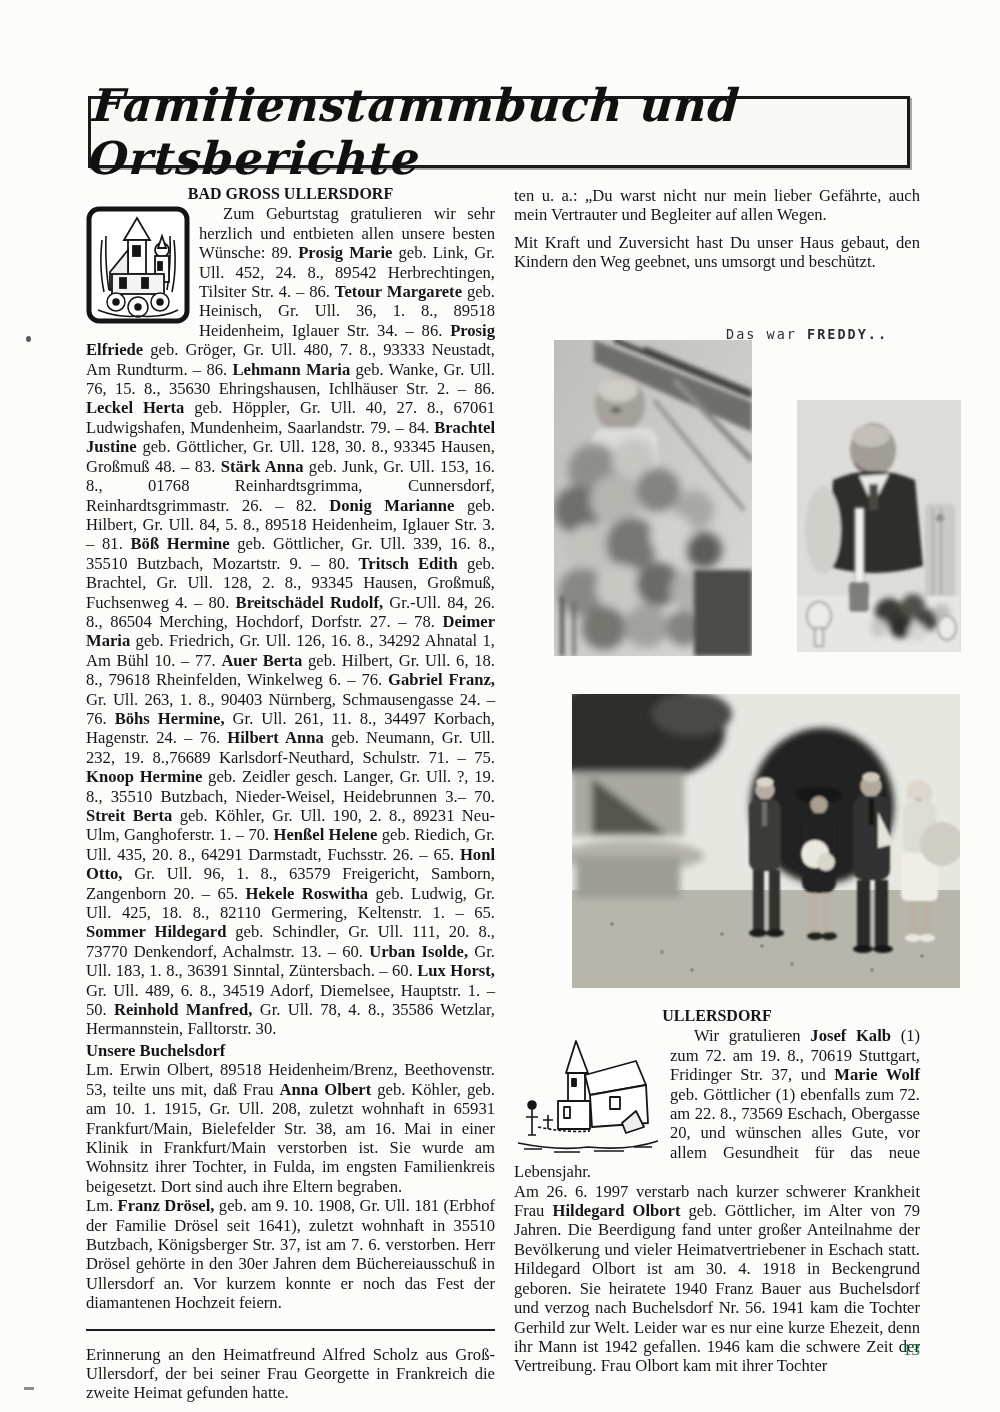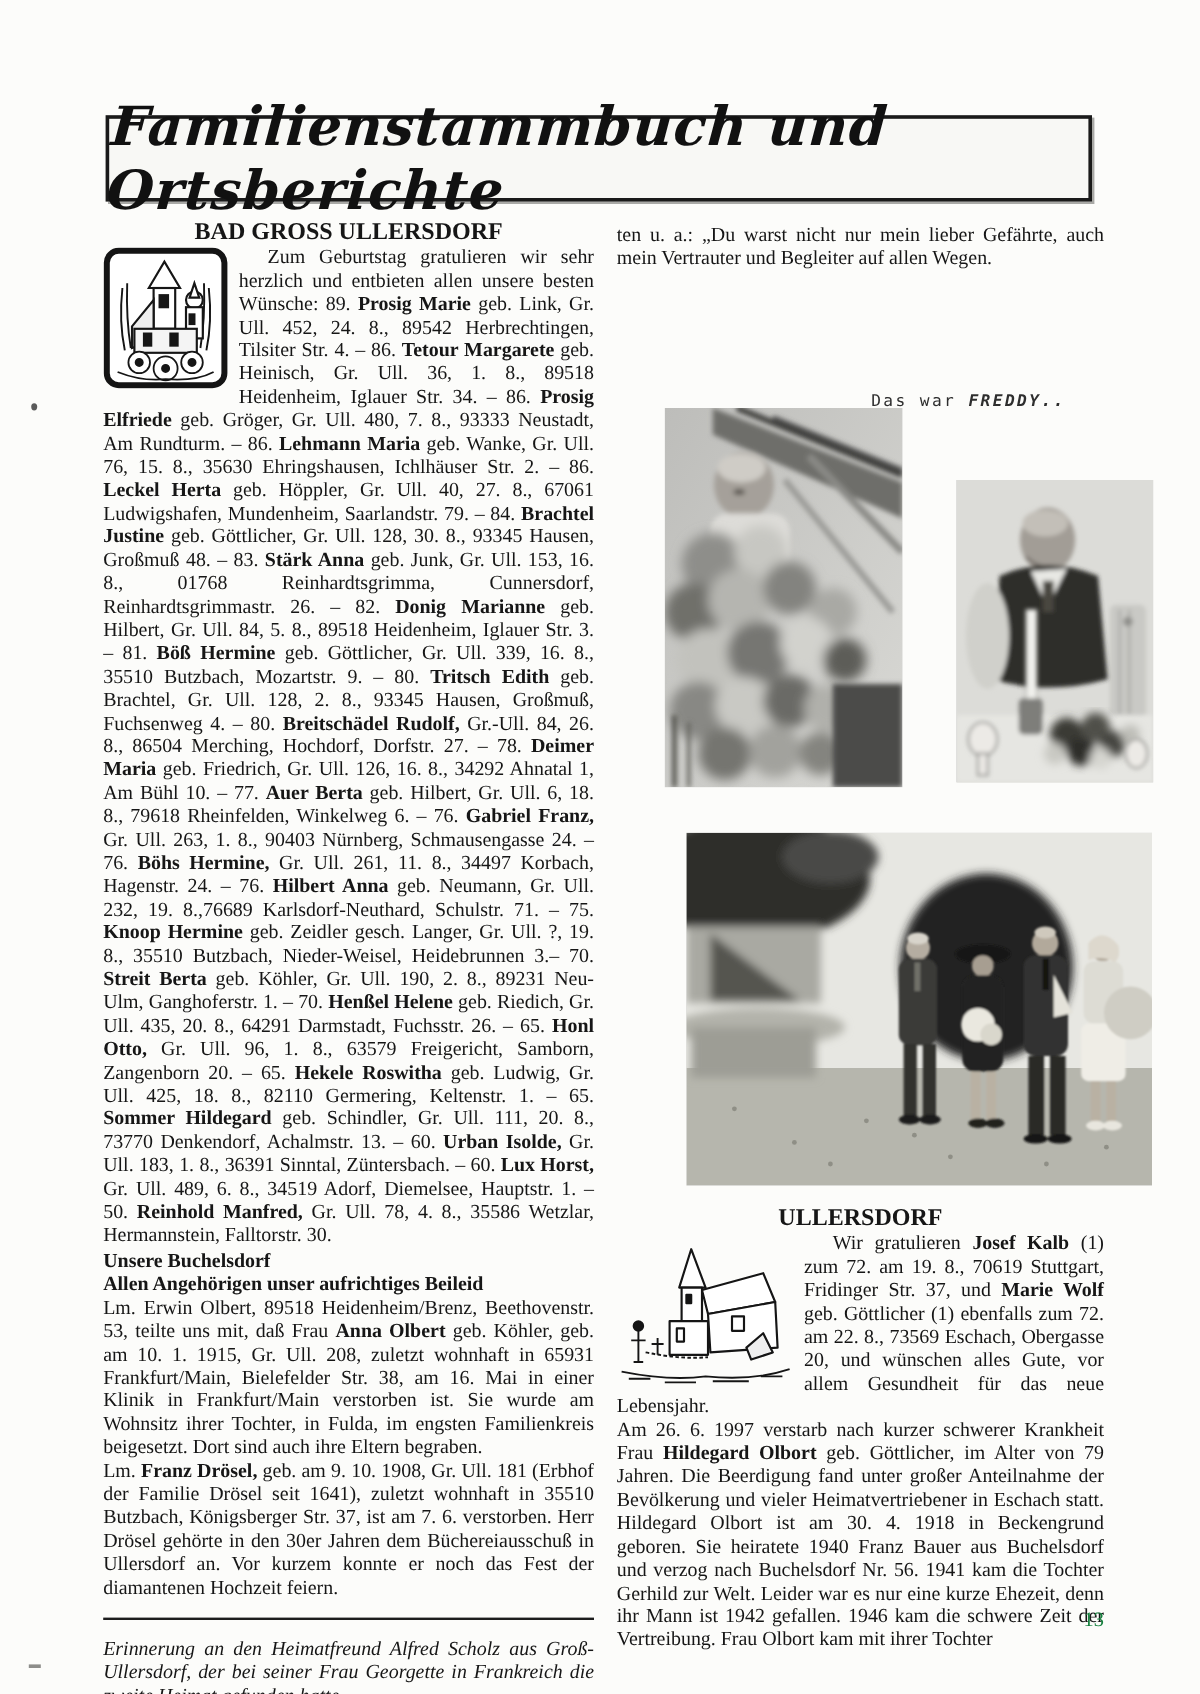--- a/index.html
+++ b/index.html
@@ -1,35 +1,35 @@
 <!DOCTYPE html>
 <html lang="de"><head>
 <meta charset="utf-8">
 <style>
   html,body{margin:0;padding:0;background:#e9e9e7;}
   .page{position:relative;width:1000px;height:1412px;margin:0 auto;background:#fcfcfa;
         font-family:"Liberation Serif", serif;color:#161616;overflow:hidden;}
   .b{font-weight:bold;}
-  .i{font-style:italic;}
+  .i{}
 
   
   .banner{position:absolute;left:88px;top:96px;width:816px;height:66px;
           background:#f8f8f5;border:3px solid #1a1a1a;box-shadow:2px 2px 0 #a9a9a6;}
   .banner-text{width:100%;height:100%;display:flex;align-items:center;justify-content:center;
           font-style:italic;font-weight:bold;font-size:45px;letter-spacing:1px;
           transform:skewX(-4deg);font-family:"DejaVu Serif", serif;color:#111;}
 
   
   .col{position:absolute;font-size:16.6px;line-height:19.4px;text-align:justify;}
   .col p{margin:0;}
   #col-left{left:86px;top:184px;width:409px;}
   #col-right-top{left:514px;top:186px;width:406px;}
   #col-right-bottom{left:514px;top:1006px;width:406px;}
 
-  .sect-head{font-weight:bold;font-size:20px;text-align:center;margin:0 0 1px 0;}
+  .sect-head{font-weight:bold;font-size:16px;text-align:center;margin:0 0 1px 0;}
   .sub-head{font-weight:bold;margin:0;text-align:left;}
   .indent{text-indent:24px;}
   .gap8{margin-bottom:8px !important;}
   .gap2{margin-top:2px !important;}
 
   .church-logo{float:left;width:104px;height:118px;margin:2px 9px 2px 0;}
   .church-sketch{float:left;width:148px;height:128px;margin:5px 8px 2px 0;}
 
   .rule{border:none;border-top:2.4px solid #1d1d1d;margin:16px 0 14px 0;}
 
@@ -92,32 +92,32 @@
             <circle cx="52" cy="101" r="3" fill="#161616"></circle>
             <circle cx="74" cy="96" r="3" fill="#161616"></circle>
           <path d="M12,104 q20,8 40,6 q25,2 40,-6" fill="none"></path>
         </g>
       </svg>
     </span>
 
     <p class="indent"><span>Zum Geburtstag gratulieren wir sehr herzlich und entbieten allen unsere besten Wünsche: 89. </span><span class="b">Prosig Marie</span><span> geb. Link, Gr. Ull. 452, 24. 8., 89542 Herbrechtingen, Tilsiter Str. 4. – 86. </span><span class="b">Tetour Margarete</span><span> geb. Heinisch, Gr. Ull. 36, 1. 8., 89518 Heidenheim, Iglauer Str. 34. – 86. </span><span class="b">Prosig Elfriede</span><span> geb. Gröger, Gr. Ull. 480, 7. 8., 93333 Neustadt, Am Rundturm. – 86. </span><span class="b">Lehmann Maria</span><span> geb. Wanke, Gr. Ull. 76, 15. 8., 35630 Ehringshausen, Ichlhäuser Str. 2. – 86. </span><span class="b">Leckel Herta</span><span> geb. Höppler, Gr. Ull. 40, 27. 8., 67061 Ludwigshafen, Mundenheim, Saarlandstr. 79. – 84. </span><span class="b">Brachtel Justine</span><span> geb. Göttlicher, Gr. Ull. 128, 30. 8., 93345 Hausen, Großmuß 48. – 83. </span><span class="b">Stärk Anna</span><span> geb. Junk, Gr. Ull. 153, 16. 8., 01768 Reinhardtsgrimma, Cunnersdorf, Reinhardtsgrimmastr. 26. – 82. </span><span class="b">Donig Marianne</span><span> geb. Hilbert, Gr. Ull. 84, 5. 8., 89518 Heidenheim, Iglauer Str. 3. – 81. </span><span class="b">Böß Hermine</span><span> geb. Göttlicher, Gr. Ull. 339, 16. 8., 35510 Butzbach, Mozartstr. 9. – 80. </span><span class="b">Tritsch Edith</span><span> geb. Brachtel, Gr. Ull. 128, 2. 8., 93345 Hausen, Großmuß, Fuchsenweg 4. – 80. </span><span class="b">Breitschädel Rudolf,</span><span> Gr.-Ull. 84, 26. 8., 86504 Merching, Hochdorf, Dorfstr. 27. – 78. </span><span class="b">Deimer Maria</span><span> geb. Friedrich, Gr. Ull. 126, 16. 8., 34292 Ahnatal 1, Am Bühl 10. – 77. </span><span class="b">Auer Berta</span><span> geb. Hilbert, Gr. Ull. 6, 18. 8., 79618 Rheinfelden, Winkelweg 6. – 76. </span><span class="b">Gabriel Franz,</span><span> Gr. Ull. 263, 1. 8., 90403 Nürnberg, Schmausengasse 24. – 76. </span><span class="b">Böhs Hermine,</span><span> Gr. Ull. 261, 11. 8., 34497 Korbach, Hagenstr. 24. – 76. </span><span class="b">Hilbert Anna</span><span> geb. Neumann, Gr. Ull. 232, 19. 8.,76689 Karlsdorf-Neuthard, Schulstr. 71. – 75. </span><span class="b">Knoop Hermine</span><span> geb. Zeidler gesch. Langer, Gr. Ull. ?, 19. 8., 35510 Butzbach, Nieder-Weisel, Heidebrunnen 3.– 70. </span><span class="b">Streit Berta</span><span> geb. Köhler, Gr. Ull. 190, 2. 8., 89231 Neu-Ulm, Ganghoferstr. 1. – 70. </span><span class="b">Henßel Helene</span><span> geb. Riedich, Gr. Ull. 435, 20. 8., 64291 Darmstadt, Fuchsstr. 26. – 65. </span><span class="b">Honl Otto,</span><span> Gr. Ull. 96, 1. 8., 63579 Freigericht, Samborn, Zangenborn 20. – 65. </span><span class="b">Hekele Roswitha</span><span> geb. Ludwig, Gr. Ull. 425, 18. 8., 82110 Germering, Keltenstr. 1. – 65. </span><span class="b">Sommer Hildegard</span><span> geb. Schindler, Gr. Ull. 111, 20. 8., 73770 Denkendorf, Achalmstr. 13. – 60. </span><span class="b">Urban Isolde,</span><span> Gr. Ull. 183, 1. 8., 36391 Sinntal, Züntersbach. – 60. </span><span class="b">Lux Horst,</span><span> Gr. Ull. 489, 6. 8., 34519 Adorf, Diemelsee, Hauptstr. 1. – 50. </span><span class="b">Reinhold Manfred,</span><span> Gr. Ull. 78, 4. 8., 35586 Wetzlar, Hermannstein, Falltorstr. 30.</span></p>
 
     <p class="sub-head gap2">Unsere Buchelsdorf</p>
-    <p class="sub-head">Allen Angehörigen unser aufrichtiges Beileid</p>
     <p><span>Lm. Erwin Olbert, 89518 Heidenheim/Brenz, Beethovenstr. 53, teilte uns mit, daß Frau </span><span class="b">Anna Olbert</span><span> geb. Köhler, geb. am 10. 1. 1915, Gr. Ull. 208, zuletzt wohnhaft in 65931 Frankfurt/Main, Bielefelder Str. 38, am 16. Mai in einer Klinik in Frankfurt/Main verstorben ist. Sie wurde am Wohnsitz ihrer Tochter, in Fulda, im engsten Familienkreis beigesetzt. Dort sind auch ihre Eltern begraben.</span></p>
     <p><span>Lm. </span><span class="b">Franz Drösel,</span><span> geb. am 9. 10. 1908, Gr. Ull. 181 (Erbhof der Familie Drösel seit 1641), zuletzt wohnhaft in 35510 Butzbach, Königsberger Str. 37, ist am 7. 6. verstorben. Herr Drösel gehörte in den 30er Jahren dem Büchereiausschuß in Ullersdorf an. Vor kurzem konnte er noch das Fest der diamantenen Hochzeit feiern.</span></p>
 
     <hr class="rule">
 
     <p class="gap8"><span class="i">Erinnerung an den Heimatfreund Alfred Scholz aus Groß-Ullersdorf, der bei seiner Frau Georgette in Frankreich die zweite Heimat gefunden hatte.</span></p>
 
   </div>
 
   <div class="col" id="col-right-top">
     <p class="gap8"><span>ten u. a.: „Du warst nicht nur mein lieber Gefährte, auch mein Vertrauter und Begleiter auf allen Wegen.</span></p>
+    <p class="gap8"><span>Mit Kraft und Zuversicht hast Du unser Haus gebaut, den Kindern den Weg geebnet, uns umsorgt und beschützt.</span></p>
   </div>
 
   <div class="photo-caption"><span>Das war </span><span class="b i">FREDDY..</span></div>
 
   <figure class="photo" id="photo-balcony">
     <svg viewBox="0 0 198 316" xmlns="http://www.w3.org/2000/svg">
       <defs>
         <filter id="p1a">
             <feGaussianBlur stdDeviation="2.2"></feGaussianBlur>
           </filter>

